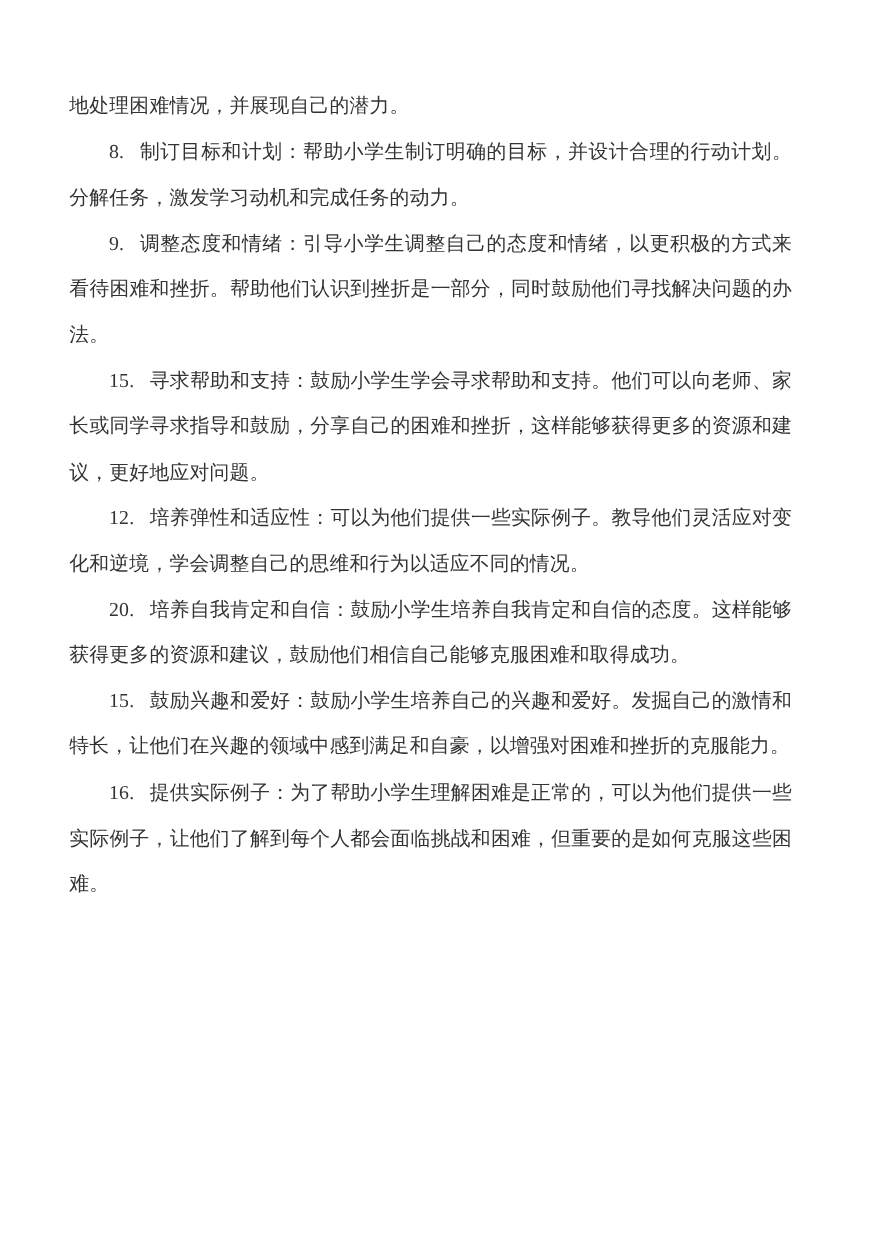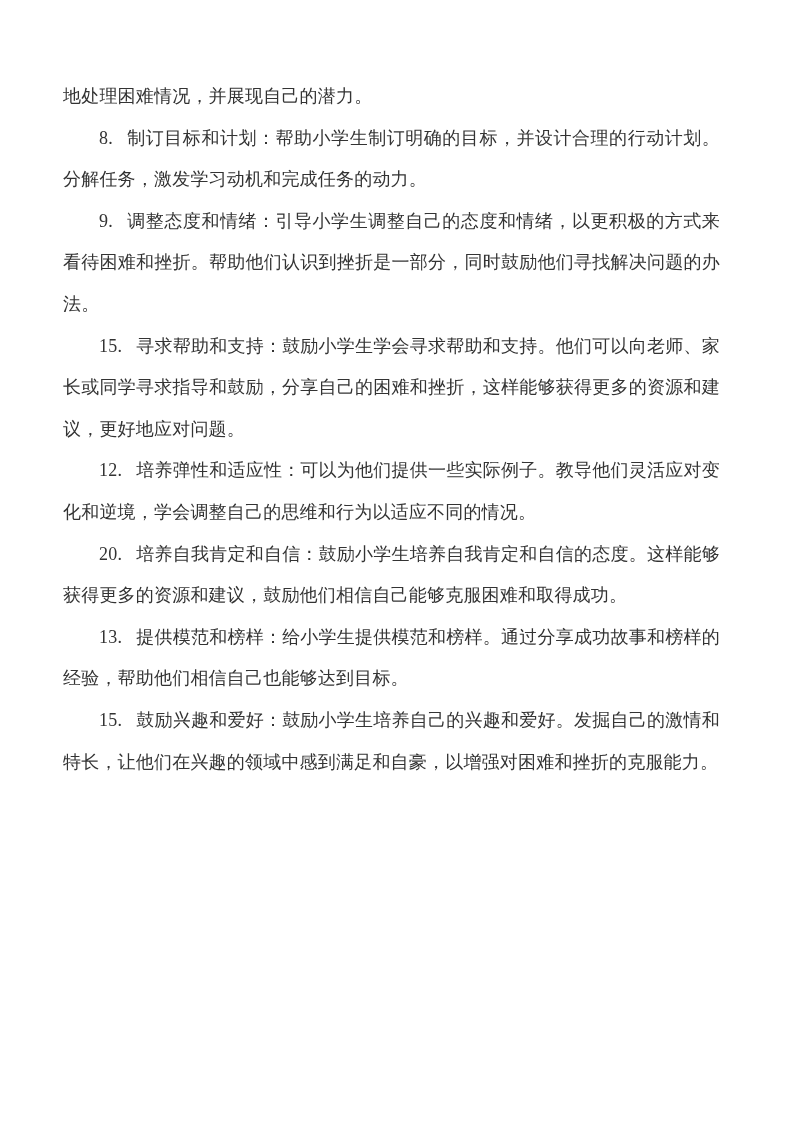--- a/index.html
+++ b/index.html
@@ -42,19 +42,19 @@
   <p class="para numbered"><span class="num">8.</span><span>制订目标和计划：帮助小学生制订明确的目标，并设计合理的行动计划。分解任务，激发学习动机和完成任务的动力。</span></p>
 
   <p class="para numbered"><span class="num">9.</span><span>调整态度和情绪：引导小学生调整自己的态度和情绪，以更积极的方式来看待困难和挫折。帮助他们认识到挫折是一部分，同时鼓励他们寻找解决问题的办法。</span></p>
 
   <p class="para numbered"><span class="num">15.</span><span>寻求帮助和支持：鼓励小学生学会寻求帮助和支持。他们可以向老师、家长或同学寻求指导和鼓励，分享自己的困难和挫折，这样能够获得更多的资源和建议，更好地应对问题。</span></p>
 
   <p class="para numbered"><span class="num">12.</span><span>培养弹性和适应性：可以为他们提供一些实际例子。教导他们灵活应对变化和逆境，学会调整自己的思维和行为以适应不同的情况。</span></p>
 
   <p class="para numbered"><span class="num">20.</span><span>培养自我肯定和自信：鼓励小学生培养自我肯定和自信的态度。这样能够获得更多的资源和建议，鼓励他们相信自己能够克服困难和取得成功。</span></p>
 
-  <p class="para numbered"><span class="num">13.</span><span>提供模范和榜样：给小学生提供模范和榜样。通过分享成功故事和榜样的经验，帮助他们相信自己也能够达到目标。</span></p>
 
 
   <p class="para numbered"><span class="num">15.</span><span>鼓励兴趣和爱好：鼓励小学生培养自己的兴趣和爱好。发掘自己的激情和特长，让他们在兴趣的领域中感到满足和自豪，以增强对困难和挫折的克服能力。</span></p>
 
+  <p class="para numbered"><span class="num">16.</span><span>提供实际例子：为了帮助小学生理解困难是正常的，可以为他们提供一些实际例子，让他们了解到每个人都会面临挑战和困难，但重要的是如何克服这些困难。</span></p>
 
 </main>
 
 </body></html>

